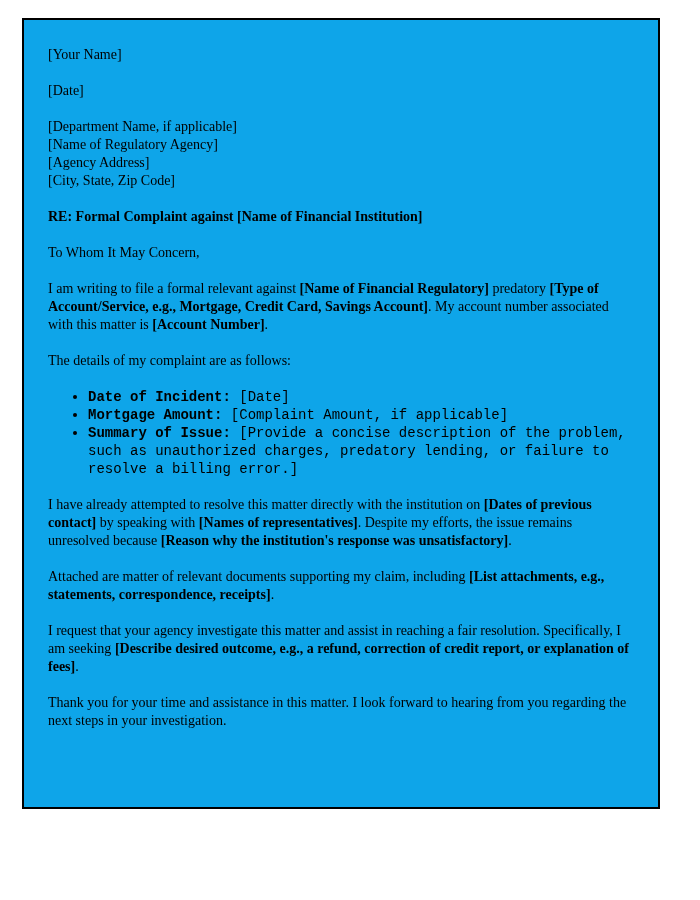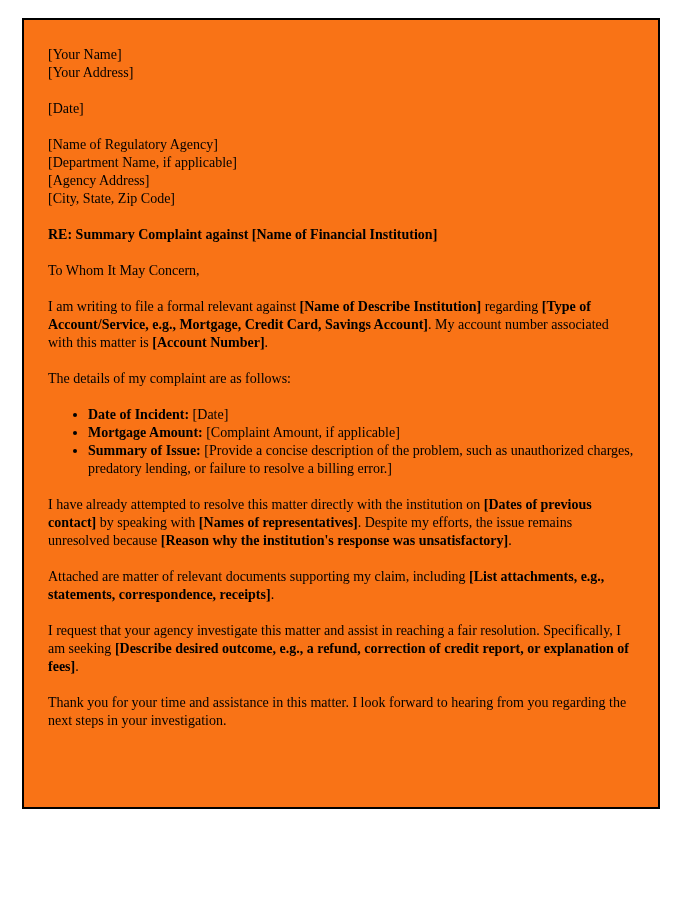--- a/index.html
+++ b/index.html
@@ -13,61 +13,61 @@
     font-family: "Liberation Serif", "DejaVu Serif", serif;
     color: #000000;
   }
   .letter-frame {
     position: absolute;
     left: 22px;
     top: 18px;
     width: 638px;
     height: 791px;
     border: 2px solid #000000;
-    background: #f97316;
+    background: #0ea5e9;
     padding: 26px 24px 24px 24px;
     font-size: 14px;
     line-height: 18px;
     overflow: hidden;
   }
   .addr-block { margin: 0 0 18px 0; }
   .addr-block .line { line-height: 18px; }
   p { margin: 0 0 18px 0; }
   .bold { font-weight: bold; }
   ul.details {
     margin: 0 0 18px 0;
     padding-left: 40px;
     list-style: disc outside;
+    font-family: Liberation Mono, monospace;
   }
   ul.details li { line-height: 18px; }
 </style>
 </head>
 <body>
 
 <div class="letter-frame">
 
   <div class="addr-block">
     <div class="line">[Your Name]</div>
-    <div class="line">[Your Address]</div>
   </div>
 
   <p>[Date]</p>
 
   <div class="addr-block">
+    <div class="line">[Department Name, if applicable]</div>
     <div class="line">[Name of Regulatory Agency]</div>
-    <div class="line">[Department Name, if applicable]</div>
     <div class="line">[Agency Address]</div>
     <div class="line">[City, State, Zip Code]</div>
   </div>
 
-  <p class="bold">RE: Summary Complaint against [Name of Financial Institution]</p>
+  <p class="bold">RE: Formal Complaint against [Name of Financial Institution]</p>
 
   <p>To Whom It May Concern,</p>
 
-  <p><span>I am writing to file a formal relevant against </span><span class="bold">[Name of Describe Institution]</span><span> regarding </span><span class="bold">[Type of Account/Service, e.g., Mortgage, Credit Card, Savings Account]</span><span>. My account number associated with this matter is </span><span class="bold">[Account Number]</span><span>.</span></p>
+  <p><span>I am writing to file a formal relevant against </span><span class="bold">[Name of Financial Regulatory]</span><span> predatory </span><span class="bold">[Type of Account/Service, e.g., Mortgage, Credit Card, Savings Account]</span><span>. My account number associated with this matter is </span><span class="bold">[Account Number]</span><span>.</span></p>
 
   <p>The details of my complaint are as follows:</p>
 
   <ul class="details">
     <li><span class="bold">Date of Incident:</span><span> [Date]</span></li>
     <li><span class="bold">Mortgage Amount:</span><span> [Complaint Amount, if applicable]</span></li>
     <li><span class="bold">Summary of Issue:</span><span> [Provide a concise description of the problem, such as unauthorized charges, predatory lending, or failure to resolve a billing error.]</span></li>
   </ul>
 
   <p><span>I have already attempted to resolve this matter directly with the institution on </span><span class="bold">[Dates of previous contact]</span><span> by speaking with </span><span class="bold">[Names of representatives]</span><span>. Despite my efforts, the issue remains unresolved because </span><span class="bold">[Reason why the institution's response was unsatisfactory]</span><span>.</span></p>

